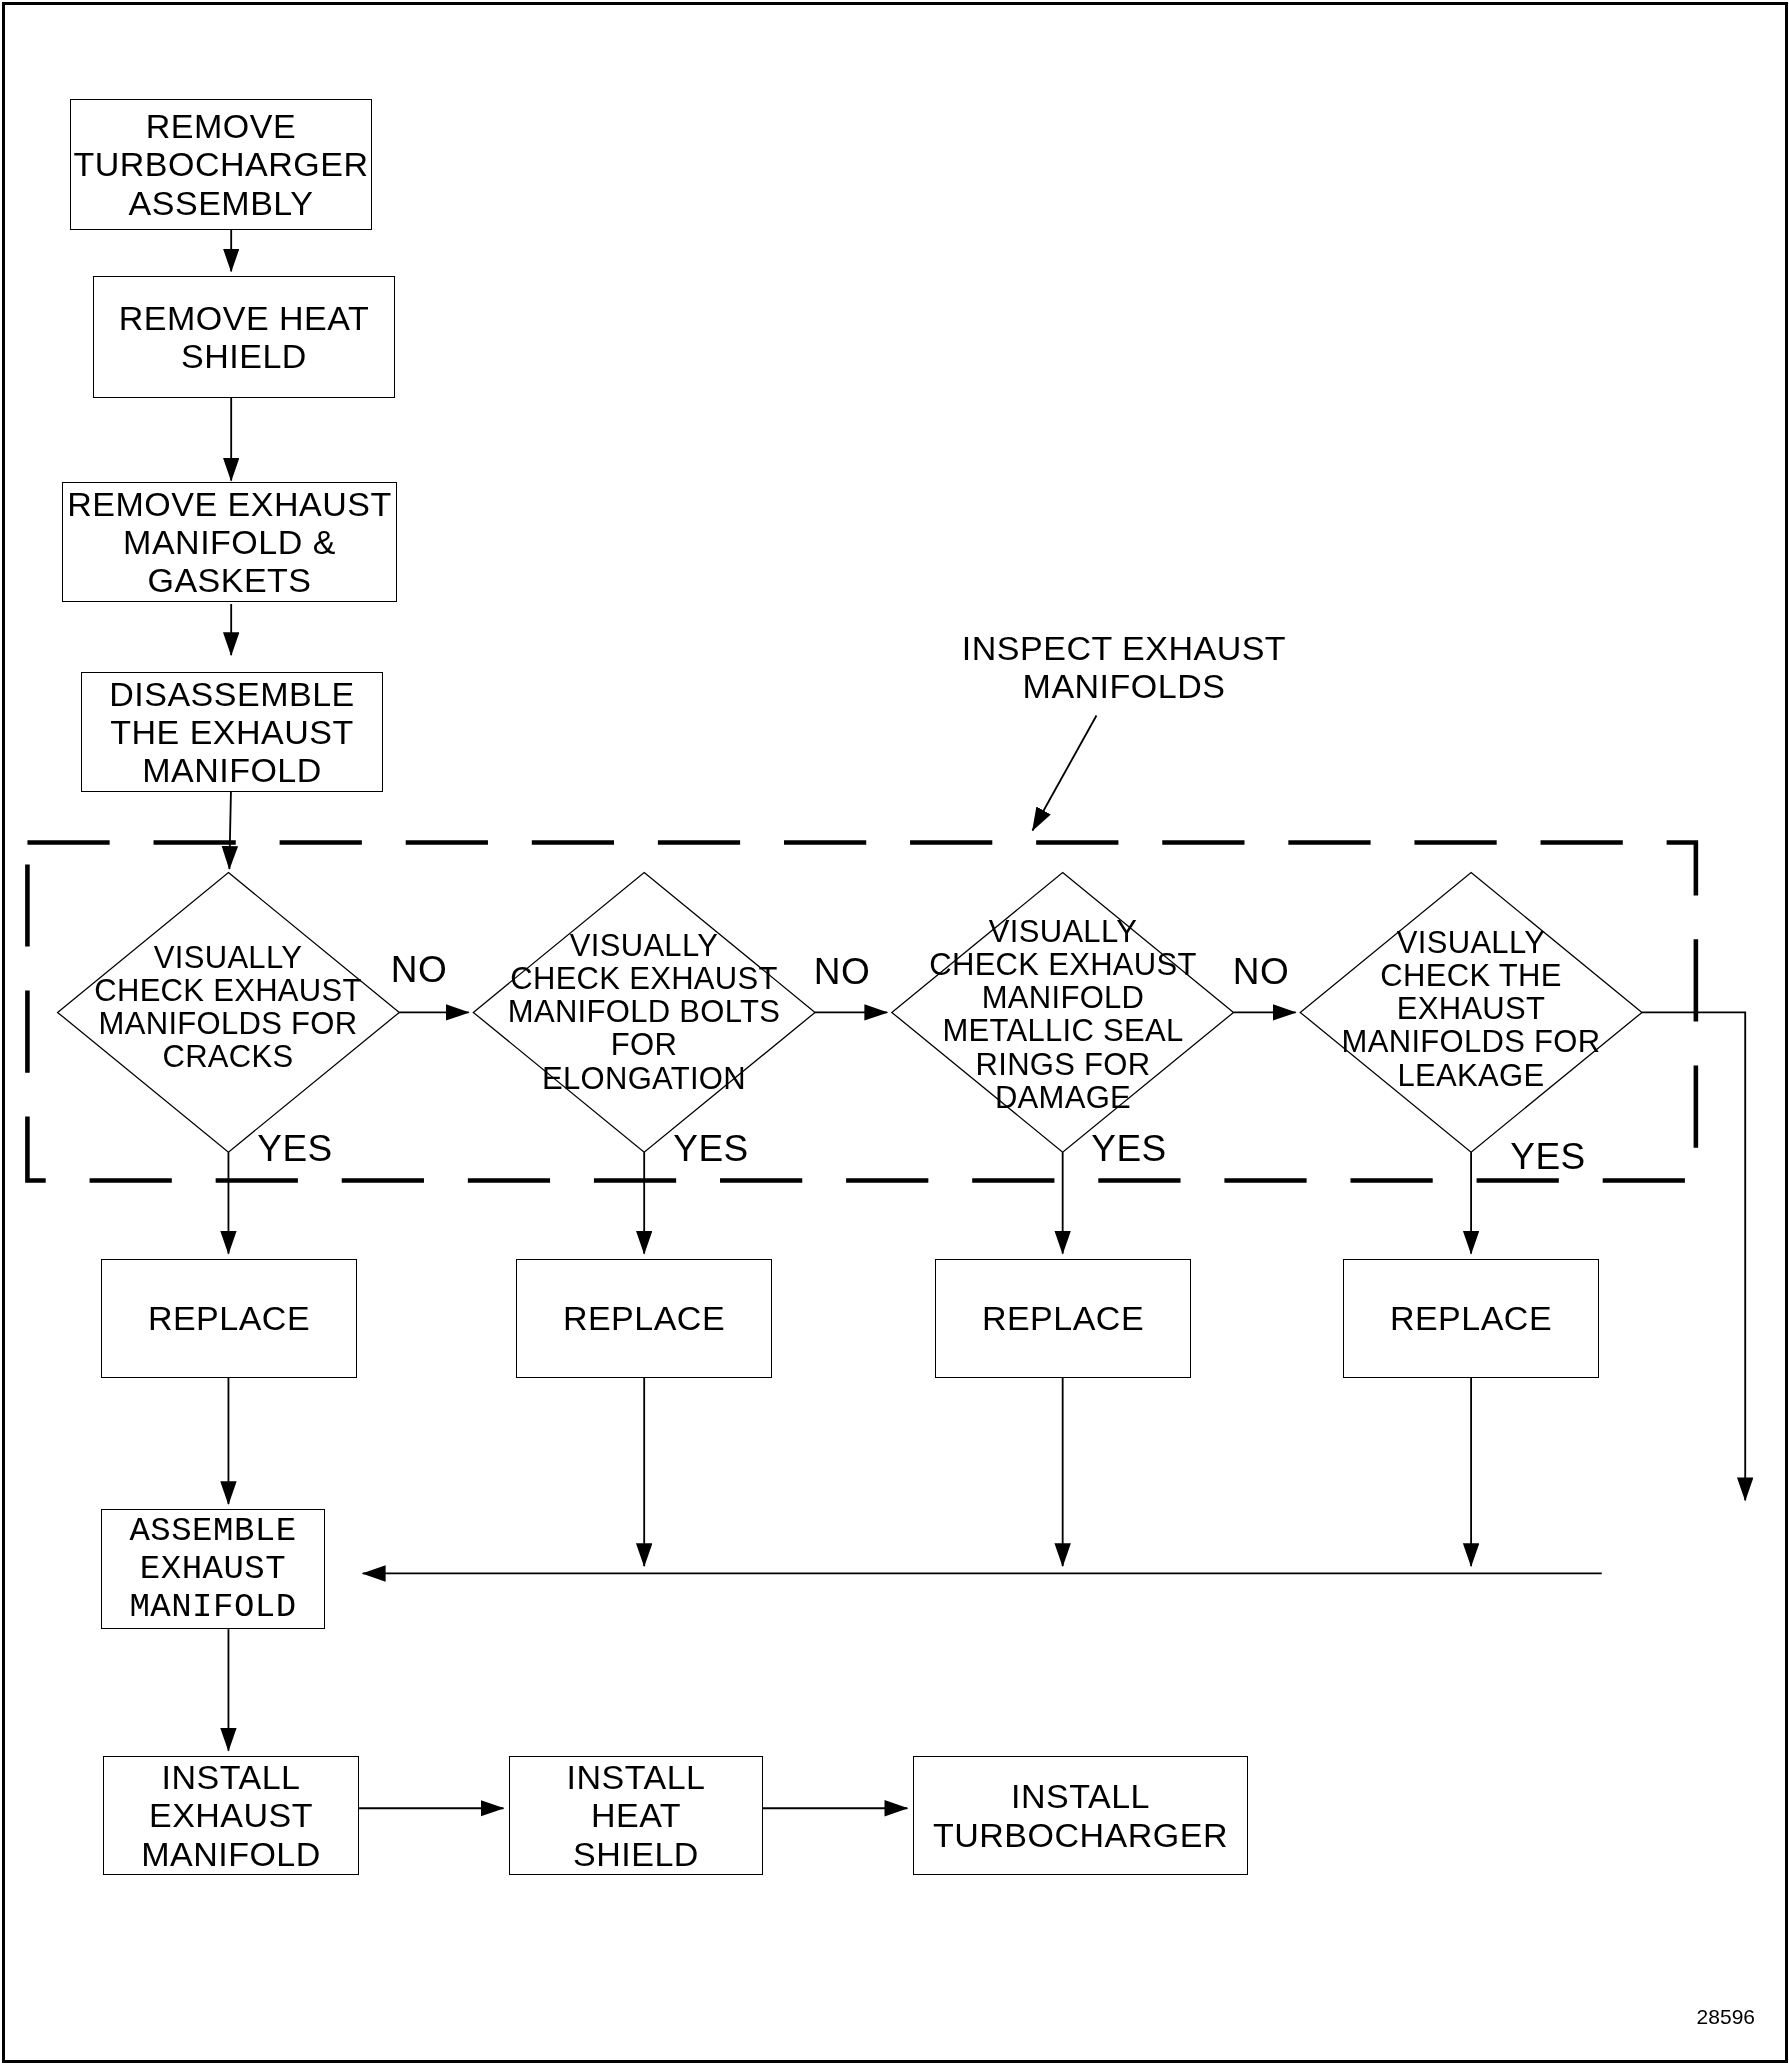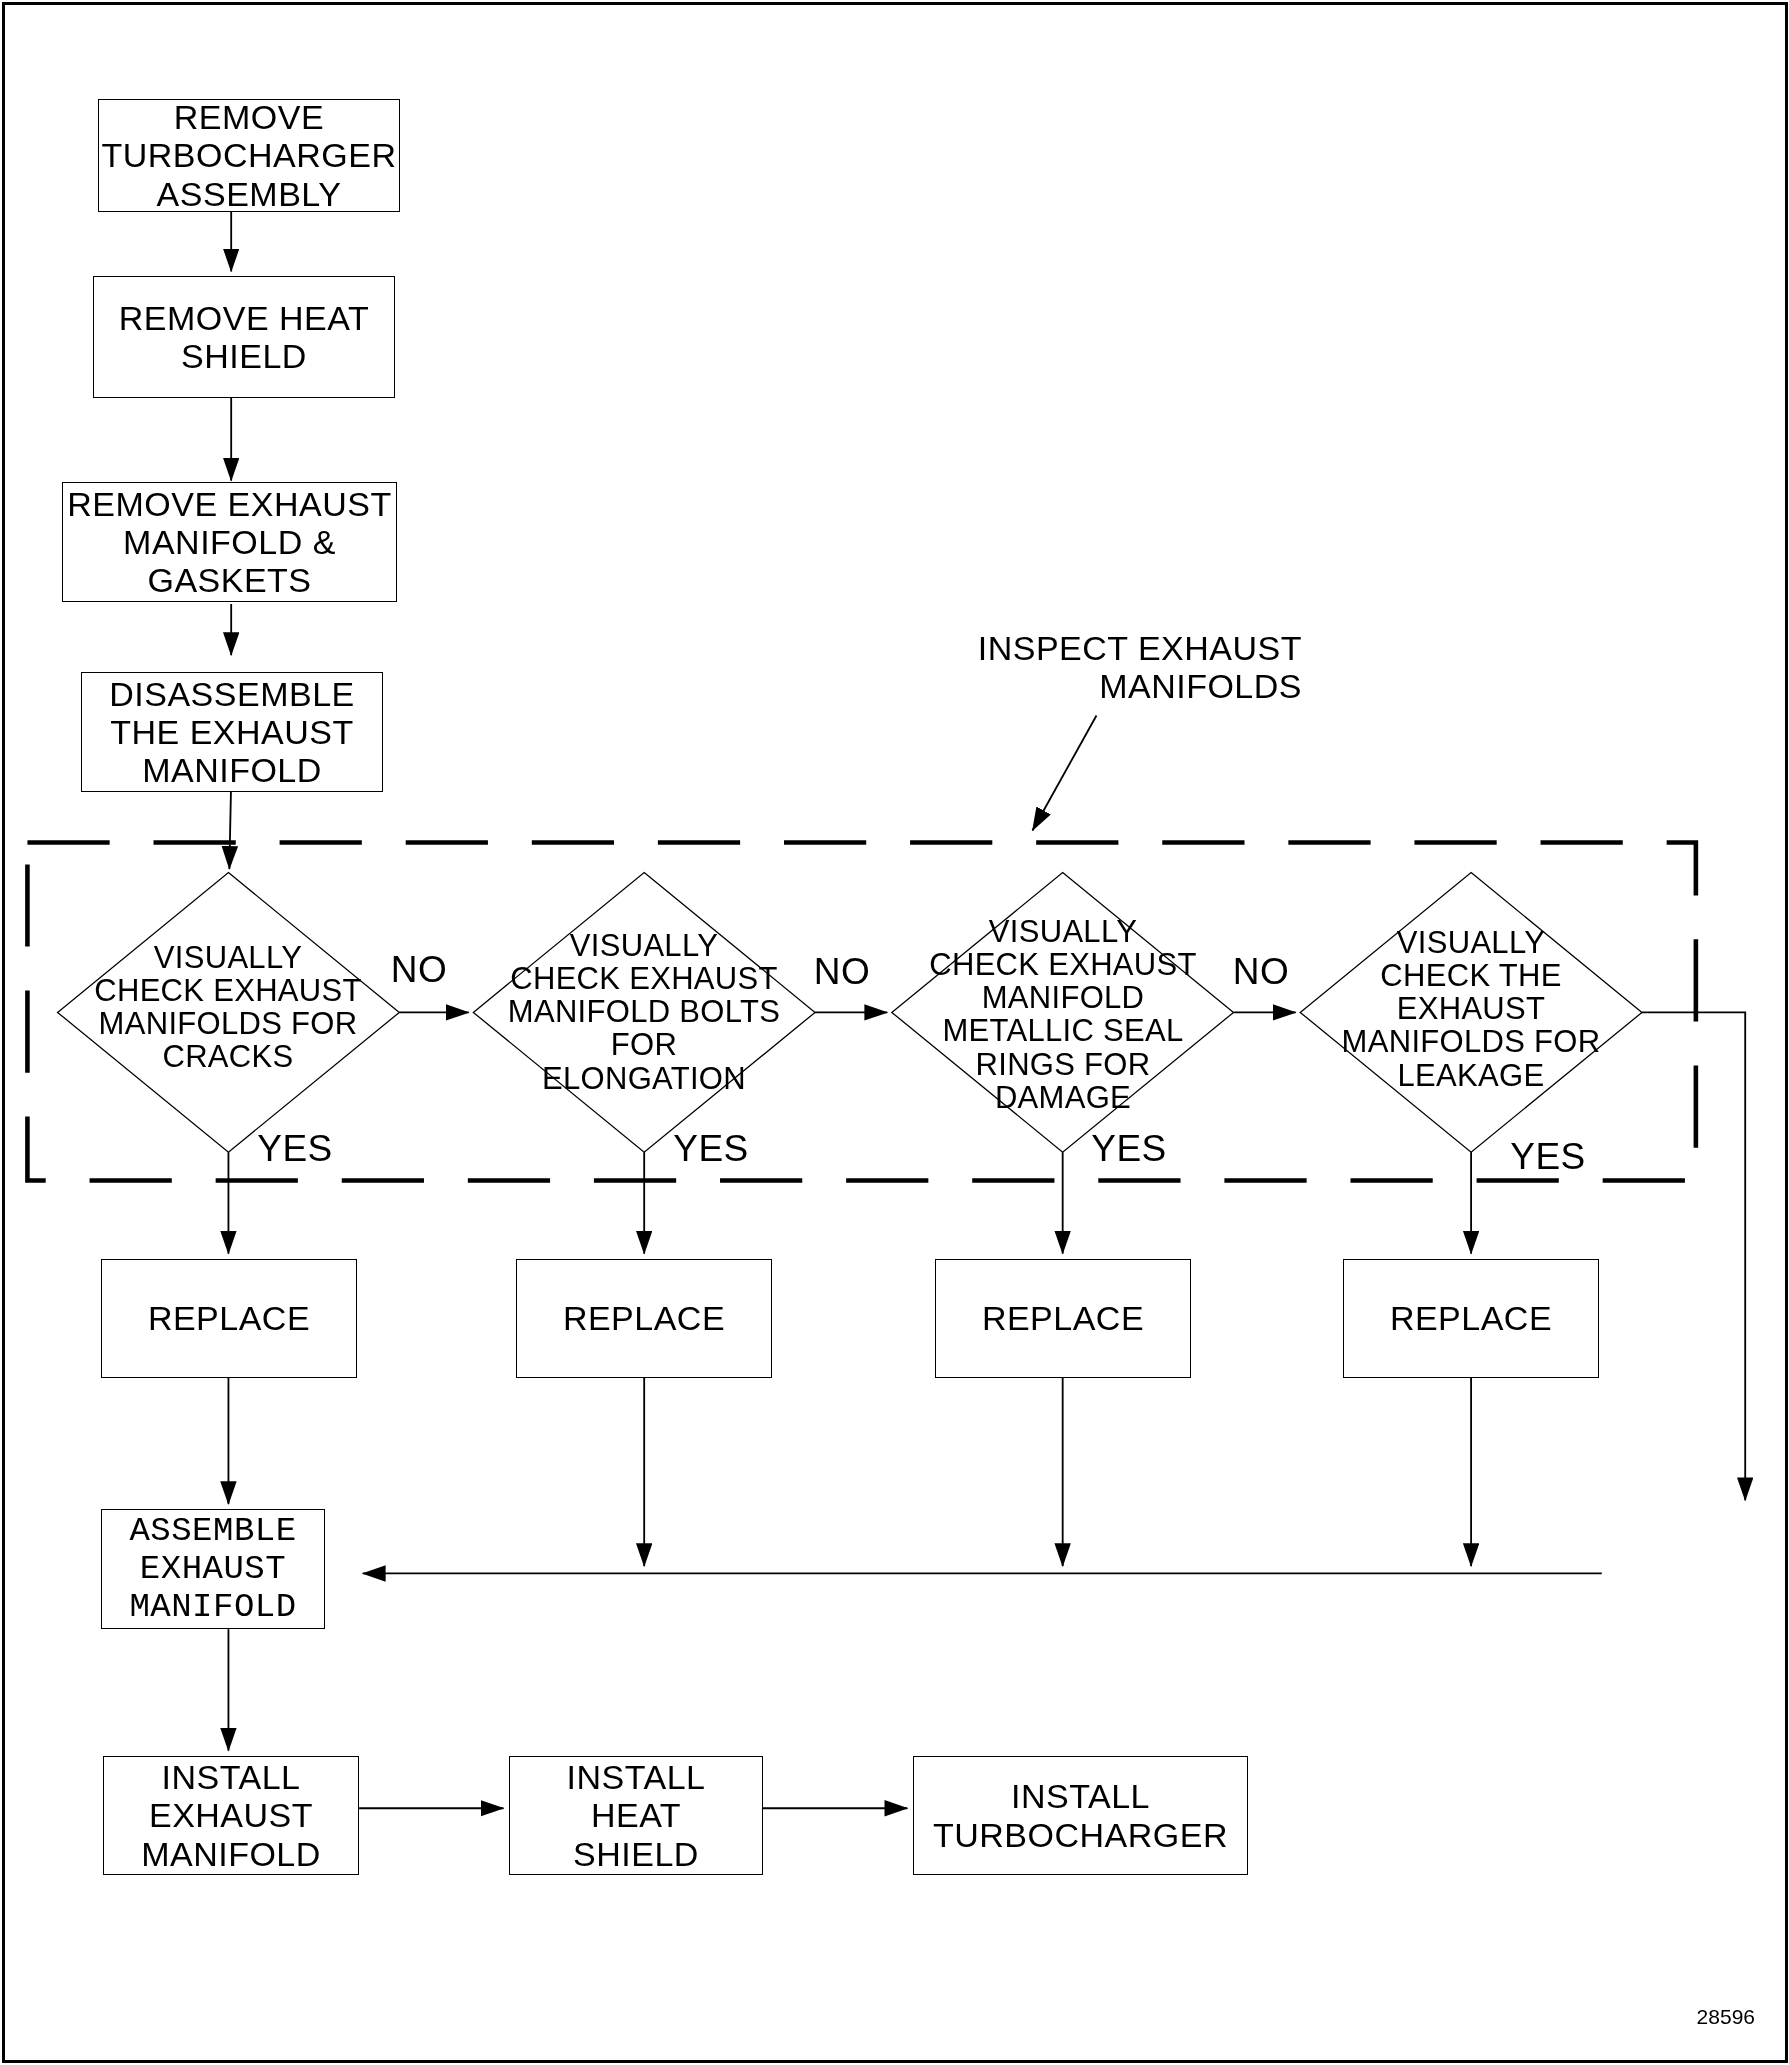--- a/index.html
+++ b/index.html
@@ -103,33 +103,33 @@
     <line x1="1163" y1="1508" x2="1163" y2="1714" stroke="#000" stroke-width="2" marker-end="url(#arr)"></line>
     <line x1="1610" y1="1508" x2="1610" y2="1714" stroke="#000" stroke-width="2" marker-end="url(#arr)"></line>
 
     <line x1="1753" y1="1722" x2="397" y2="1722" stroke="#000" stroke-width="2" marker-end="url(#arr)"></line>
 
     <line x1="250" y1="1783" x2="250" y2="1916" stroke="#000" stroke-width="2" marker-end="url(#arr)"></line>
     <line x1="393" y1="1979" x2="551" y2="1979" stroke="#000" stroke-width="2" marker-end="url(#arr)"></line>
     <line x1="835" y1="1979" x2="993" y2="1979" stroke="#000" stroke-width="2" marker-end="url(#arr)"></line>
   </svg>
 
-  <div class="node" style="left:98px;top:99px;width:302px;height:113px;">REMOVE
+  <div class="node" style="left:70px;top:99px;width:302px;height:131px;">REMOVE
 TURBOCHARGER
 ASSEMBLY</div>
   <div class="node" style="left:81px;top:276px;width:302px;height:122px;margin-left:12px;">REMOVE HEAT
 SHIELD</div>
   <div class="node" style="left:62px;top:482px;width:335px;height:120px;">REMOVE EXHAUST
 MANIFOLD &amp;
 GASKETS</div>
   <div class="node" style="left:81px;top:672px;width:302px;height:120px;">DISASSEMBLE
 THE EXHAUST
 MANIFOLD</div>
 
-  <div class="flabel" style="left:1092px;top:629px;width:420px;text-align:right;">INSPECT EXHAUST
+  <div class="flabel" style="left:1124px;top:629px;width:420px;">INSPECT EXHAUST
 MANIFOLDS</div>
 
   <div class="dtext" style="left:228px;top:1007px;">VISUALLY
 CHECK EXHAUST
 MANIFOLDS FOR
 CRACKS</div>
   <div class="dtext" style="left:644px;top:1012px;">VISUALLY
 CHECK EXHAUST
 MANIFOLD BOLTS
 FOR

